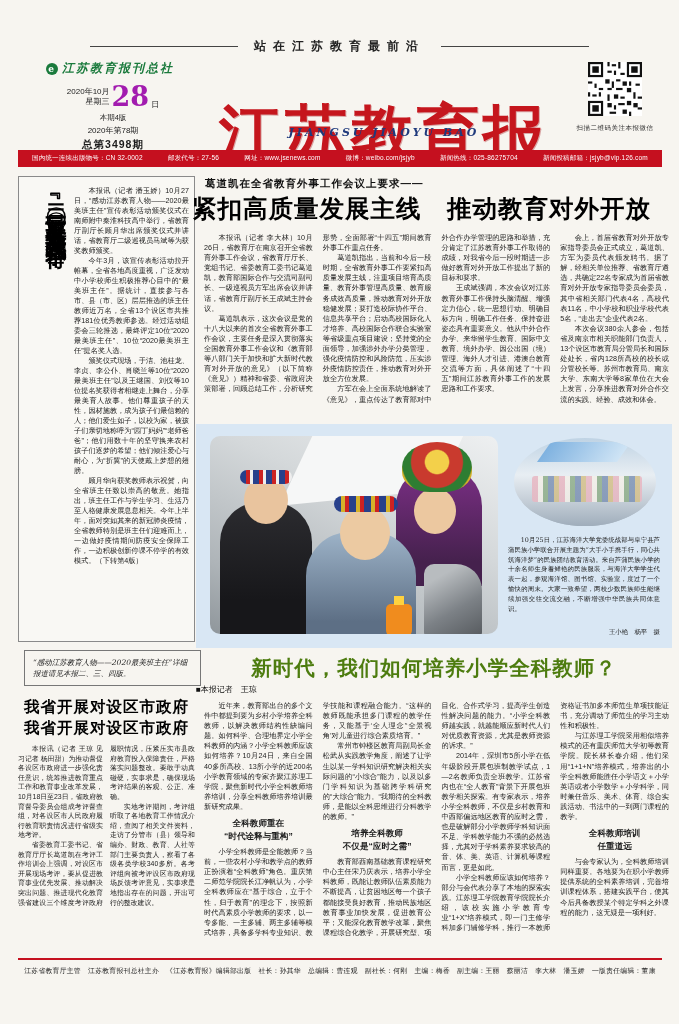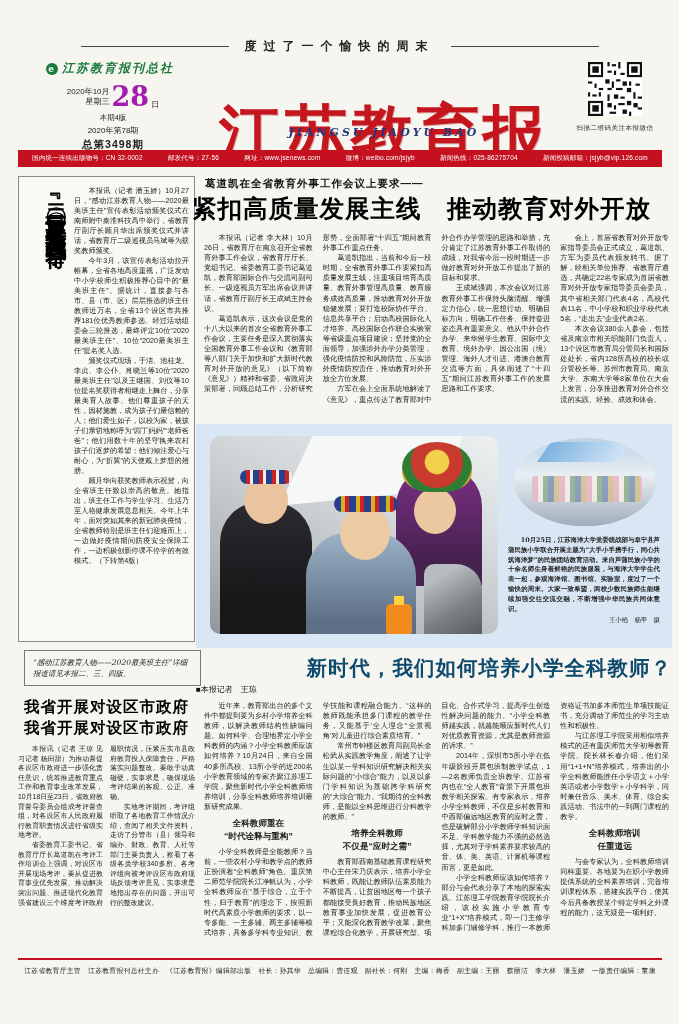--- a/index.html
+++ b/index.html
@@ -79,42 +79,42 @@
   .pm-bottle:before{content:"";position:absolute;left:8px;top:-8px;width:10px;height:9px;background:#ffd23e;}
   .photo-oval{position:absolute;top:14px;left:318px;width:142px;height:88px;border-radius:50%;overflow:hidden;
               background:linear-gradient(180deg,#bfd3e4 0%,#e8eef3 42%,#c6cfd8 70%,#aab6c2 100%);}
   .po-sky{position:absolute;top:4px;left:30px;width:80px;height:20px;background:linear-gradient(90deg,#7fb2e0,#cfe4f5);transform:skewX(-35deg);}
   .po-people{position:absolute;top:38px;left:18px;width:110px;height:26px;
              background:repeating-linear-gradient(90deg,#e8b7c2 0 6px,#f3efe8 6px 11px,#8fae8a 11px 16px,#7e93b5 16px 22px,#d4c08a 22px 27px);
              border-radius:3px;opacity:.85;}
   .po-floor{position:absolute;bottom:0;left:0;right:0;height:24px;background:linear-gradient(180deg,#c3cdd6,#9fadbb);}
   .photo-caption{position:absolute;top:112px;left:312px;width:152px;font-family:"DejaVu Serif",serif;
                  font-size:6.4px;line-height:9.8px;color:#1d1d1d;text-align:justify;}
-  .photo-caption .cap{text-indent:2em;margin:0;font-weight:bold;}
-  .photo-credit{text-align:right;margin-top:2px;}
-  
-  .headline2{position:absolute;top:654px;left:196px;width:476px;text-align:right;font-size:20.5px;font-weight:bold;
-             letter-spacing:1px;color:#0c4a6e;}
+  .photo-caption .cap{text-indent:2em;margin:0;}
+  .photo-credit{text-align:right;margin-top:14px;}
+  
+  .headline2{position:absolute;top:654px;left:196px;width:476px;text-align:center;font-size:20.5px;font-weight:bold;
+             letter-spacing:1px;color:#4d7c0f;}
   .byline{position:absolute;top:684px;left:196px;width:476px;text-align:left;font-size:8px;color:#111;}
   .feature-body{position:absolute;top:701px;left:204px;width:465px;height:254px;column-count:4;column-gap:10px;
                 font-size:7.2px;line-height:10.1px;overflow:hidden;}
   .subhead{font-size:8.6px;font-weight:bold;text-align:center;margin:5px 0;line-height:12.5px;white-space:pre-line;
            text-indent:0 !important;}
   
   .footer-rule{position:absolute;top:958px;left:18px;right:17px;height:2px;background:#c5101f;}
   .footer-line{position:absolute;top:966px;left:18px;right:17px;text-align:center;font-size:6.8px;color:#222;letter-spacing:0.3px;}
 </style>
 </head>
 <body>
 
 <div class="page">
 
   <div class="slogan-row">
     <div class="rule"></div>
-    <div class="slogan">度过了一个愉快的周末</div>
+    <div class="slogan">站在江苏教育最前沿</div>
     <div class="rule"></div>
   </div>
 
   <div class="publisher">
     <span class="logo-circle">e</span>
     <span>江苏教育报刊总社</span>
   </div>
 
   <div class="date-block">
     <div class="date-top">

